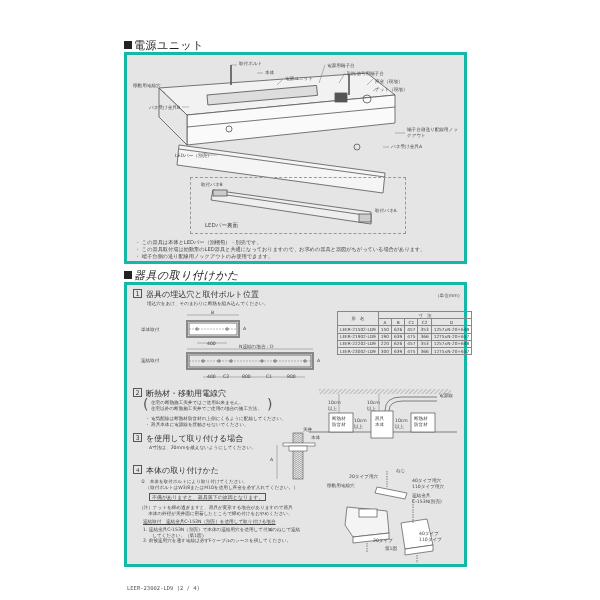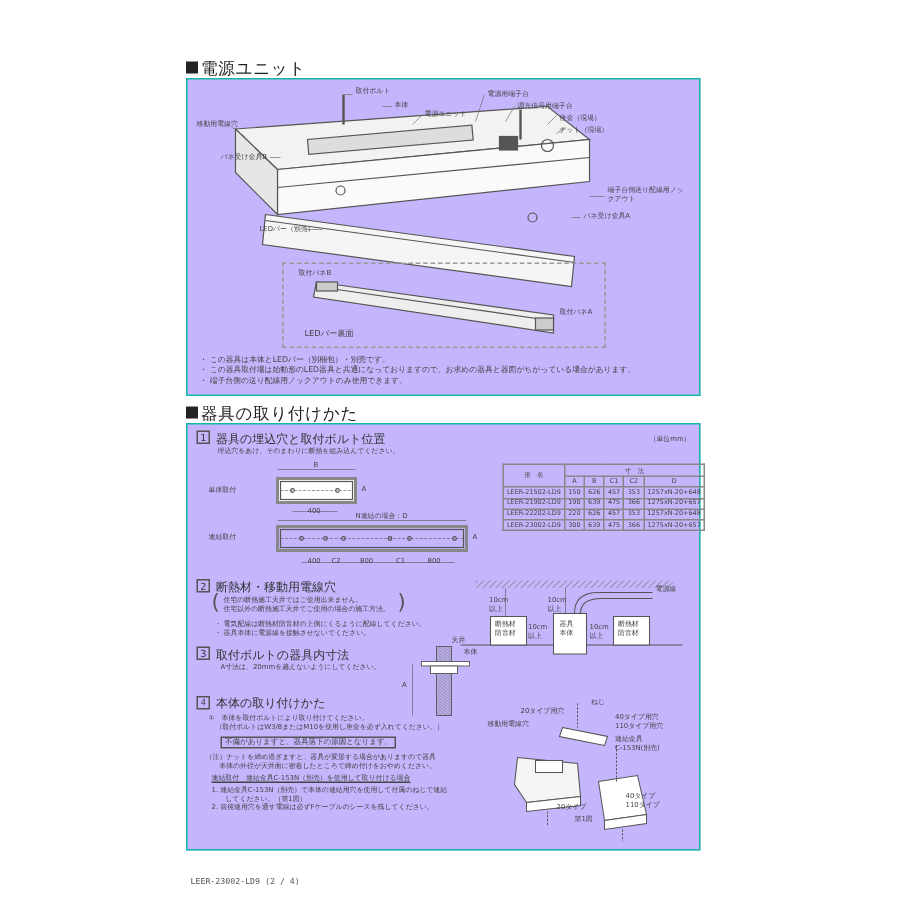--- a/index.html
+++ b/index.html
@@ -1,21 +1,21 @@
 <!DOCTYPE html>
 <html><head>
 <meta charset="utf-8">
 <style>
   * { box-sizing: border-box; margin: 0; padding: 0; }
   html, body { width: 600px; height: 600px; background: #fff; overflow: hidden; }
   body { font-family: "DejaVu Sans", sans-serif; color: #333; position: relative; }
   .abs { position: absolute; }
   .sec-title { font-size: 11px; color: #222; letter-spacing: 0.5px; }
   .sec-title .sq { display:inline-block; width:8px; height:8px; background:#222; margin-right:2px; vertical-align: 0px; }
-  .panel { border: 1px solid #14b8a6; background: #c4b5fd; padding-left: 28px; }
+  .panel { border: 3px solid #14b8a6; background: #e5e5e5; padding-left: 28px; }
   .tiny { font-size: 4.6px; color: #444; line-height: 1.25; white-space: nowrap; }
   .small { font-size: 5.2px; color: #444; line-height: 1.35; white-space: nowrap; }
   .sub-title { font-size: 8px; color: #333; white-space: nowrap; }
   .num-box { display:inline-block; border:1px solid #555; width:9px; height:9px; font-size:6.5px; text-align:center; line-height:8px; margin-right:4px; vertical-align: 1px; }
   table.spec { border-collapse: collapse; font-size: 4.3px; color: #444; }
   table.spec td { border: 0.6px solid #888; padding: 0.6px 2px; text-align: center; white-space: nowrap; }
   .dotted { border: 1px dashed #999; }
   .footer { font-family: "DejaVu Sans Mono", monospace; font-size: 5.5px; color: #555; }
   .notebox { border: 0.8px solid #555; padding: 0 2px; }
 </style>
@@ -92,21 +92,21 @@
     <div class="abs tiny" style="left:14px; top:44px; font-size:5.5px;">LEDバー裏面</div>
   </div>
 
   <div class="abs small" style="left:8px; top:184px;">
     <div>・ <span>この器具は本体とLEDバー（別梱包）・別売です。</span></div>
     <div>・ <span>この器具取付場は始動形のLED器具と共通になっておりますので、お求めの器具と器図がちがっている場合があります。</span></div>
     <div>・ <span>端子台側の送り配線用ノックアウトのみ使用できます。</span></div>
   </div>
 </div>
 
-<div class="abs sec-title" style="left:124px; top:268px;">
+<div class="abs sec-title" style="left:124px; top:268px;font-style:italic;">
   <span class="sq"></span><span>器具の取り付けかた</span>
 </div>
 
 <div class="abs panel" style="left:124px; top:282px; width:343px; height:285px;">
 
   <div class="abs sub-title" style="left:6px; top:4px;">
     <span class="num-box">1</span><span>器具の埋込穴と取付ボルト位置</span>
   </div>
   <div class="abs tiny" style="left:20px; top:16px;">埋込穴をあけ、そのまわりに断熱を組み込んでください。</div>
 
@@ -253,21 +253,21 @@
       <div>10cm</div>
       <div>以上</div>
     </div>
   <div class="abs tiny" style="left:287px; top:131px; text-align:center;">
       <div>断熱材</div>
       <div>防音材</div>
     </div>
   <div class="abs tiny" style="left:176px; top:142px;">天井</div>
 
   <div class="abs sub-title" style="left:6px; top:148px;">
-    <span class="num-box">3</span><span>取付ボルトの器具内寸法</span>
+    <span class="num-box">3</span><span>を使用して取り付ける場合</span>
   </div>
   <div class="abs tiny" style="left:22px; top:160px;">A寸法は、20mmを越えないようにしてください。</div>
   <svg class="abs" style="left:140px; top:146px;" width="60" height="50">
     <defs>
       <pattern id="thread" width="3" height="2" patternUnits="userSpaceOnUse">
         <line x1="0" y1="0" x2="3" y2="2" stroke="#777" stroke-width="0.6"></line>
       </pattern>
     </defs>
     <rect x="26" y="2" width="10" height="46" fill="url(#thread)" stroke="#555" stroke-width="0.6"></rect>
     <rect x="16" y="12" width="32" height="3" fill="#fff" stroke="#555" stroke-width="0.6"></rect>

